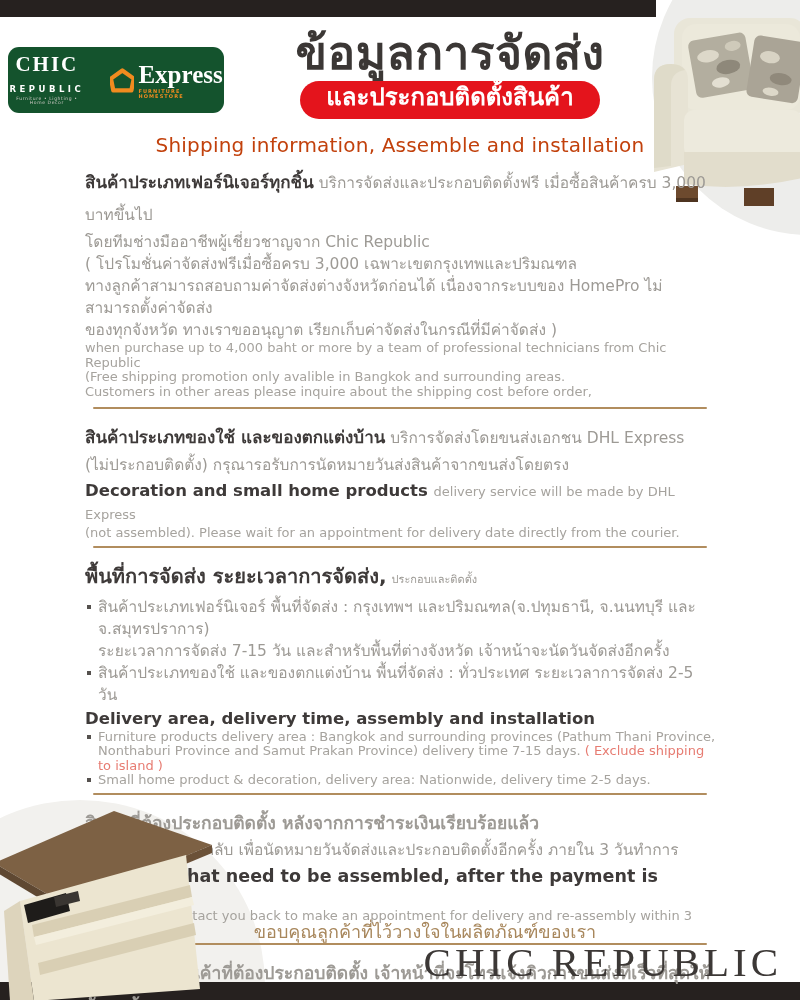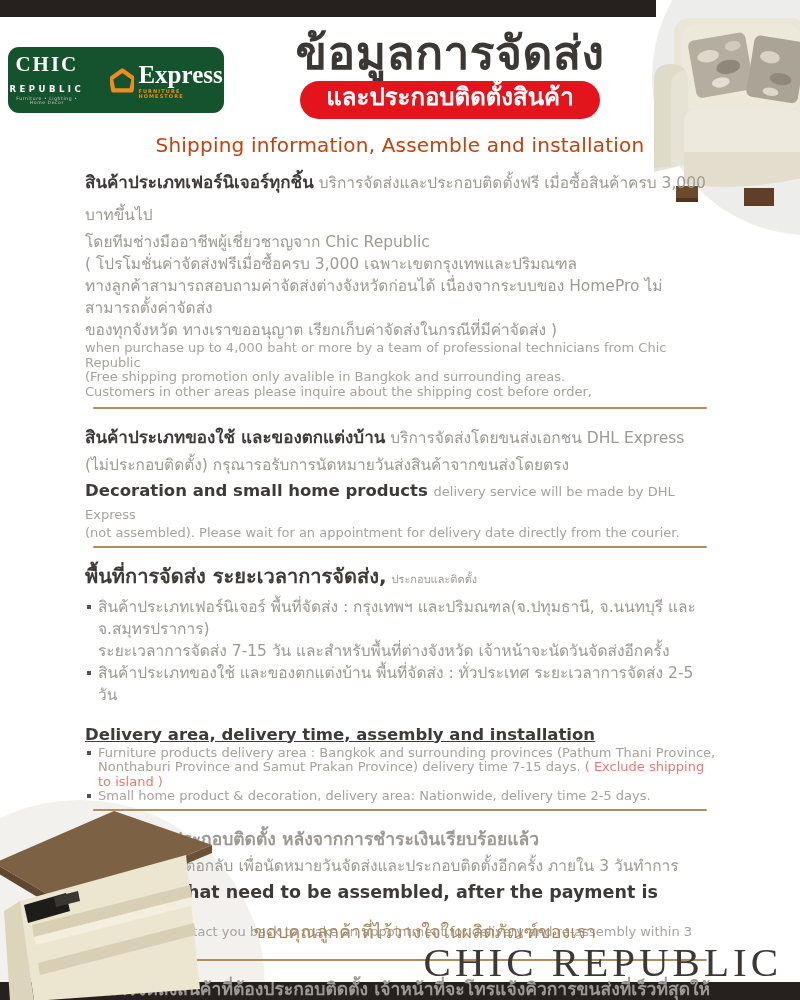--- a/index.html
+++ b/index.html
@@ -56,21 +56,21 @@
   .content { position:absolute; left:85px; top:166px; width:632px; z-index:3; }
   .th-b { font-weight:700; font-size:17px; color:var(--text-dark,#3e3a39); }
   .th-g { font-size:15.5px; color:var(--text-gray-thai,#9d9a95); }
   .line-th { line-height:22px; font-size:15.5px; color:var(--text-gray-thai,#9d9a95); }
   .line-th-head { line-height:32px; }
   .line-en-head { line-height:22px; font-size:16.5px; font-weight:700; color:var(--text-dark,#3e3a39); }
   .en-big { font-size:19px; }
   .en-g { font-size:13px; font-weight:400; color:var(--text-gray-en,#a6a39e); }
   .line-en { line-height:14.5px; font-size:13px; color:var(--text-gray-en,#a6a39e); }
   .red-note { color:var(--note-red,#e77c72); }
-  .mt2 { margin-top:18px;text-decoration:underline; } .mt4 { margin-top:4px; } .mt6 { margin-top:6px; }
+  .mt2 { margin-top:2px; } .mt4 { margin-top:4px; } .mt6 { margin-top:6px; }
   .bullet { position:relative; padding-left:13px; }
   .bullet::before { content:""; position:absolute; left:2px; top:9px; width:4px; height:4px; background:#55514e; }
   .bullet-en::before { top:5px; }
   .bullet-cont { padding-left:13px; }
   .sep { height:2px; background:var(--separator-gold,#b18d5e); margin:8px 10px 12px 8px; border-radius:1px; }
   .sep-tight { margin-top:5px; }
 
   
   .thanks { position:absolute; left:50px; top:917px; width:750px; text-align:center; font-size:18px; color:var(--thanks-gold,#a8875c); z-index:3; }
   .brand-serif { position:absolute; left:32px; top:938px; width:750px; text-align:right;

